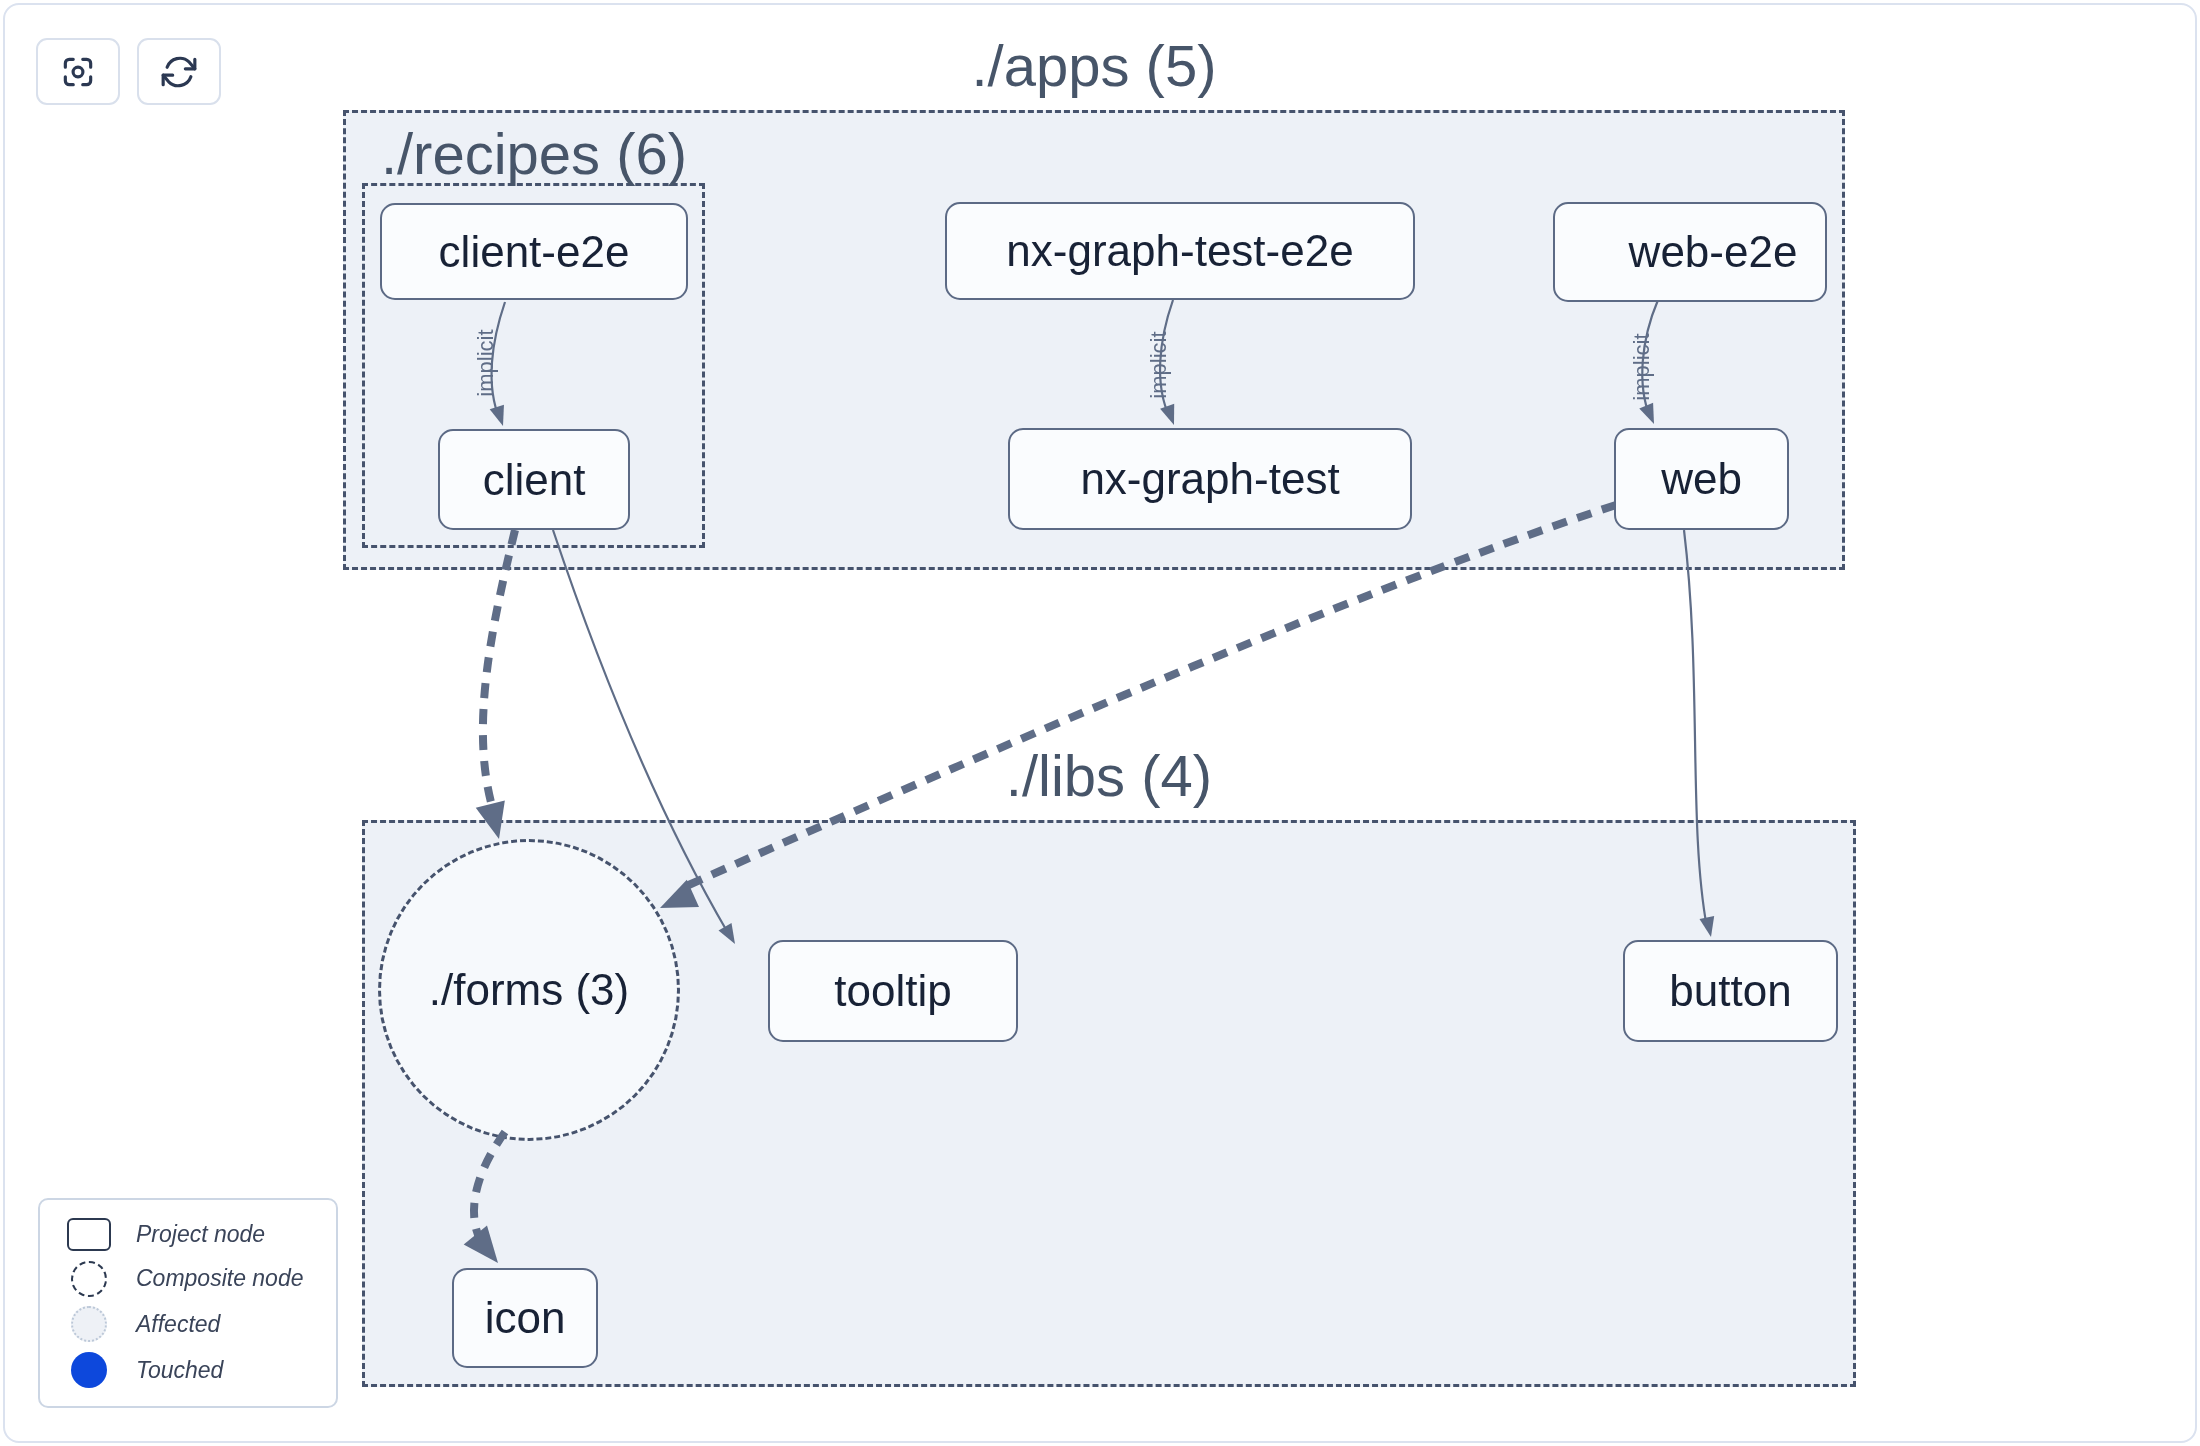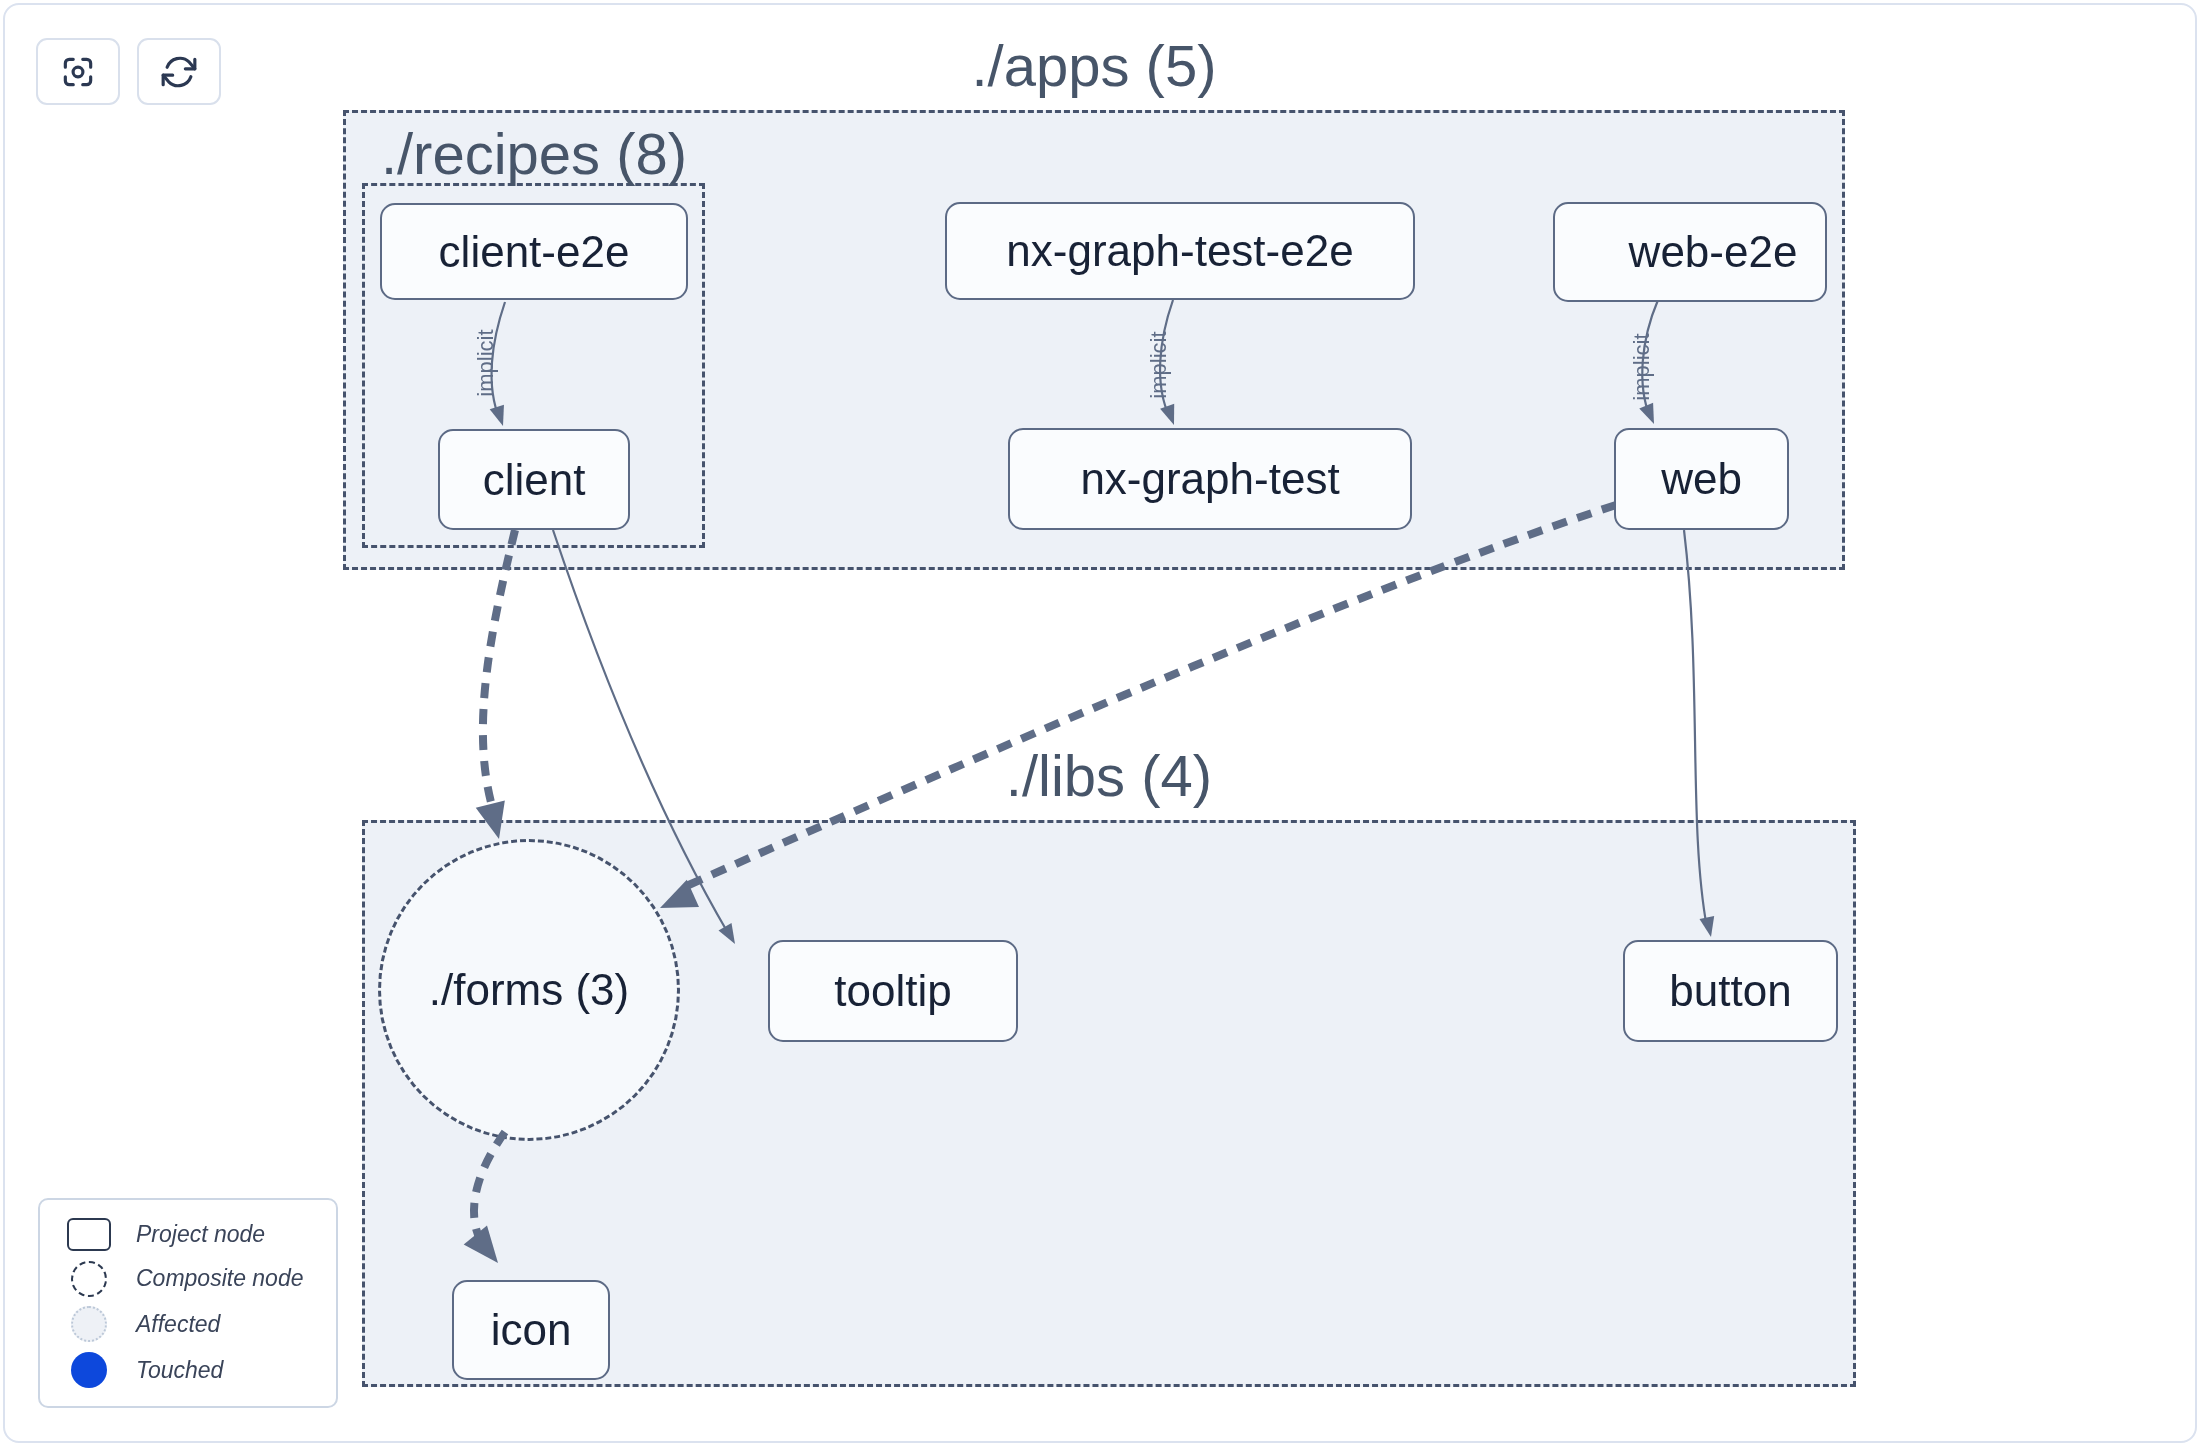--- a/index.html
+++ b/index.html
@@ -69,21 +69,21 @@
 <body>
 
 <div class="stage">
   <div class="page-frame"></div>
 
   <div class="cluster" style="left:343px;top:110px;width:1502px;height:460px;"></div>
   <div class="cluster nested" style="left:362px;top:183px;width:343px;height:365px;"></div>
   <div class="cluster" style="left:362px;top:820px;width:1494px;height:567px;"></div>
 
   <div class="cluster-title" style="left:884px;top:38px;">./apps (5)</div>
-  <div class="cluster-title" style="left:324px;top:126px;">./recipes (8)</div>
+  <div class="cluster-title" style="left:324px;top:126px;">./recipes (6)</div>
   <div class="cluster-title" style="left:899px;top:748px;">./libs (4)</div>
 
   <div class="composite-circle">
     <span class="label">./forms (3)</span>
   </div>
 
   <div class="edge-label" style="left:426px;top:350px;">implicit</div>
   <div class="edge-label" style="left:1099px;top:352px;">implicit</div>
   <div class="edge-label" style="left:1582px;top:354px;">implicit</div>
 
@@ -131,21 +131,21 @@
   </div>
   <div class="node" style="left:1614px;top:428px;width:175px;height:102px;">
     <span>web</span>
   </div>
   <div class="node" style="left:768px;top:940px;width:250px;height:102px;">
     <span>tooltip</span>
   </div>
   <div class="node" style="left:1623px;top:940px;width:215px;height:102px;">
     <span>button</span>
   </div>
-  <div class="node" style="left:452px;top:1268px;width:158px;height:100px;margin-top:12px;">
+  <div class="node" style="left:452px;top:1268px;width:146px;height:100px;">
     <span>icon</span>
   </div>
 
   <div class="toolbar">
     <button class="tool-btn">
       <span style="display:flex;">
         <svg viewBox="0 0 24 24">
           <path d="M9 4H6.5A2.5 2.5 0 0 0 4 6.5V9"></path>
           <path d="M15 4h2.5A2.5 2.5 0 0 1 20 6.5V9"></path>
           <path d="M20 15v2.5a2.5 2.5 0 0 1-2.5 2.5H15"></path>

